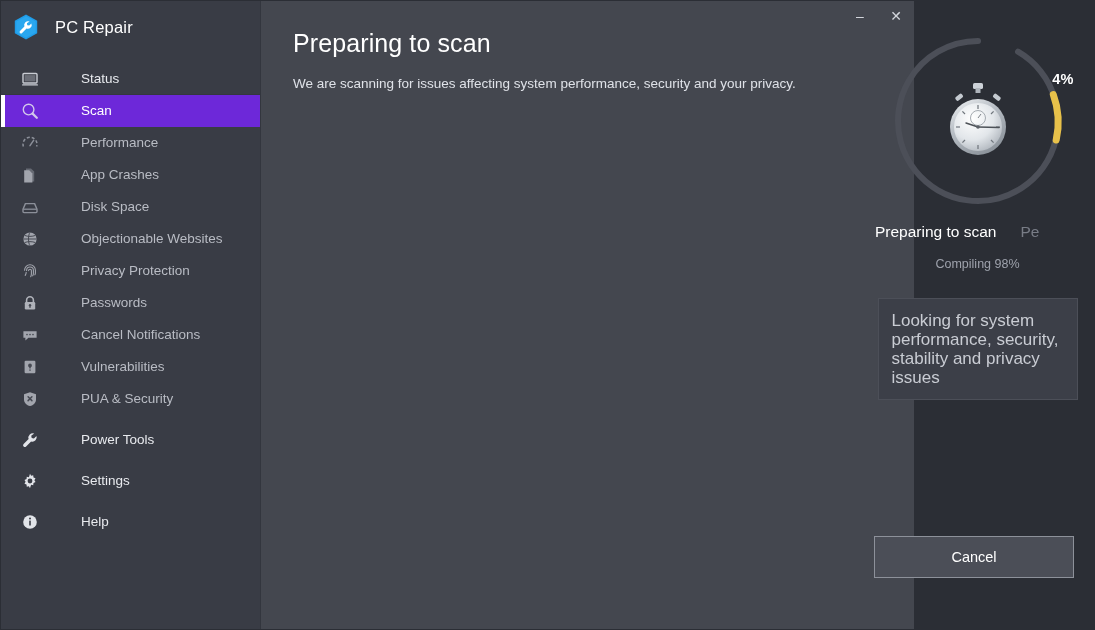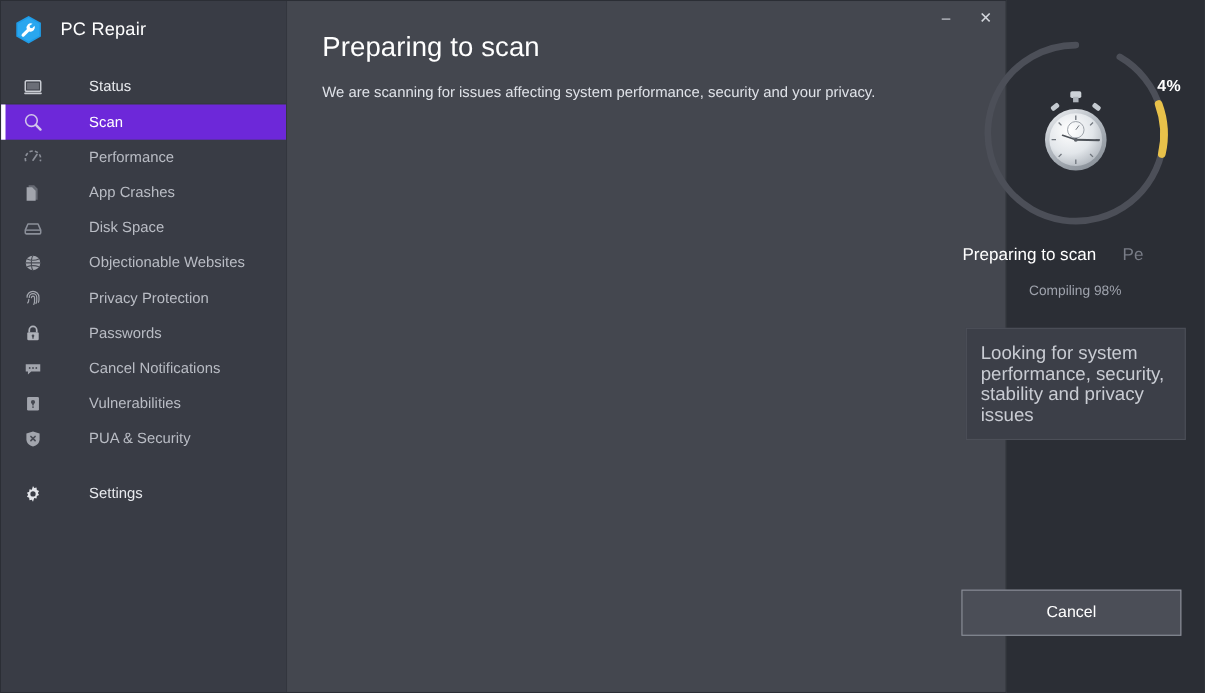--- a/index.html
+++ b/index.html
@@ -337,35 +337,53 @@
               <line x1="7.1" y1="6.8" x2="10.9" y2="10.6"></line>
               <line x1="10.9" y1="6.8" x2="7.1" y2="10.6"></line>
             </g>
           </svg>
         </span>
         <span class="lbl">PUA &amp; Security</span>
       </div>
 
       <div class="nav-sp"></div>
 
+      <div class="nav-item bright">
+        <span class="ico">
+          <svg width="18" height="18" viewBox="0 0 18 18">
+            <path d="M13.2 2.6a4.4 4.4 0 0 0-5.6 5.4l-5 5a1.8 1.8 0 0 0 0 2.5 1.8 1.8 0 0 0 2.5 0l5-5a4.4 4.4 0 0 0 5.4-5.6l-2.6 2.6-2.2-.5-.5-2.2z" fill="#e2e4e9"></path>
+          </svg>
+        </span>
+        <span class="lbl">Power Tools</span>
+      </div>
 
       <div class="nav-sp"></div>
 
       <div class="nav-item bright">
         <span class="ico">
           <svg width="18" height="18" viewBox="0 0 18 18">
             <path d="M9 1.8l1.1 1.9 2.1-.5.3 2.2 2 .9-1.1 1.9 1.1 1.9-2 .9-.3 2.2-2.1-.5L9 16.2l-1.1-1.9-2.1.5-.3-2.2-2-.9 1.1-1.9L3.5 7.9l2-.9.3-2.2 2.1.5z" fill="#e2e4e9"></path>
             <circle cx="9" cy="9" r="2.4" fill="#393c45"></circle>
           </svg>
         </span>
         <span class="lbl">Settings</span>
       </div>
 
       <div class="nav-sp"></div>
 
+      <div class="nav-item bright">
+        <span class="ico">
+          <svg width="18" height="18" viewBox="0 0 18 18">
+            <circle cx="9" cy="9" r="6.8" fill="#e2e4e9"></circle>
+            <rect x="8.2" y="7.5" width="1.6" height="5" rx=".5" fill="#393c45"></rect>
+            <circle cx="9" cy="5.6" r="1" fill="#393c45"></circle>
+          </svg>
+        </span>
+        <span class="lbl">Help</span>
+      </div>
 
     </div>
   </div>
 
   <div id="main">
 
     <div class="winctl">
       <div class="winbtn">
         <span>–</span>
       </div>

